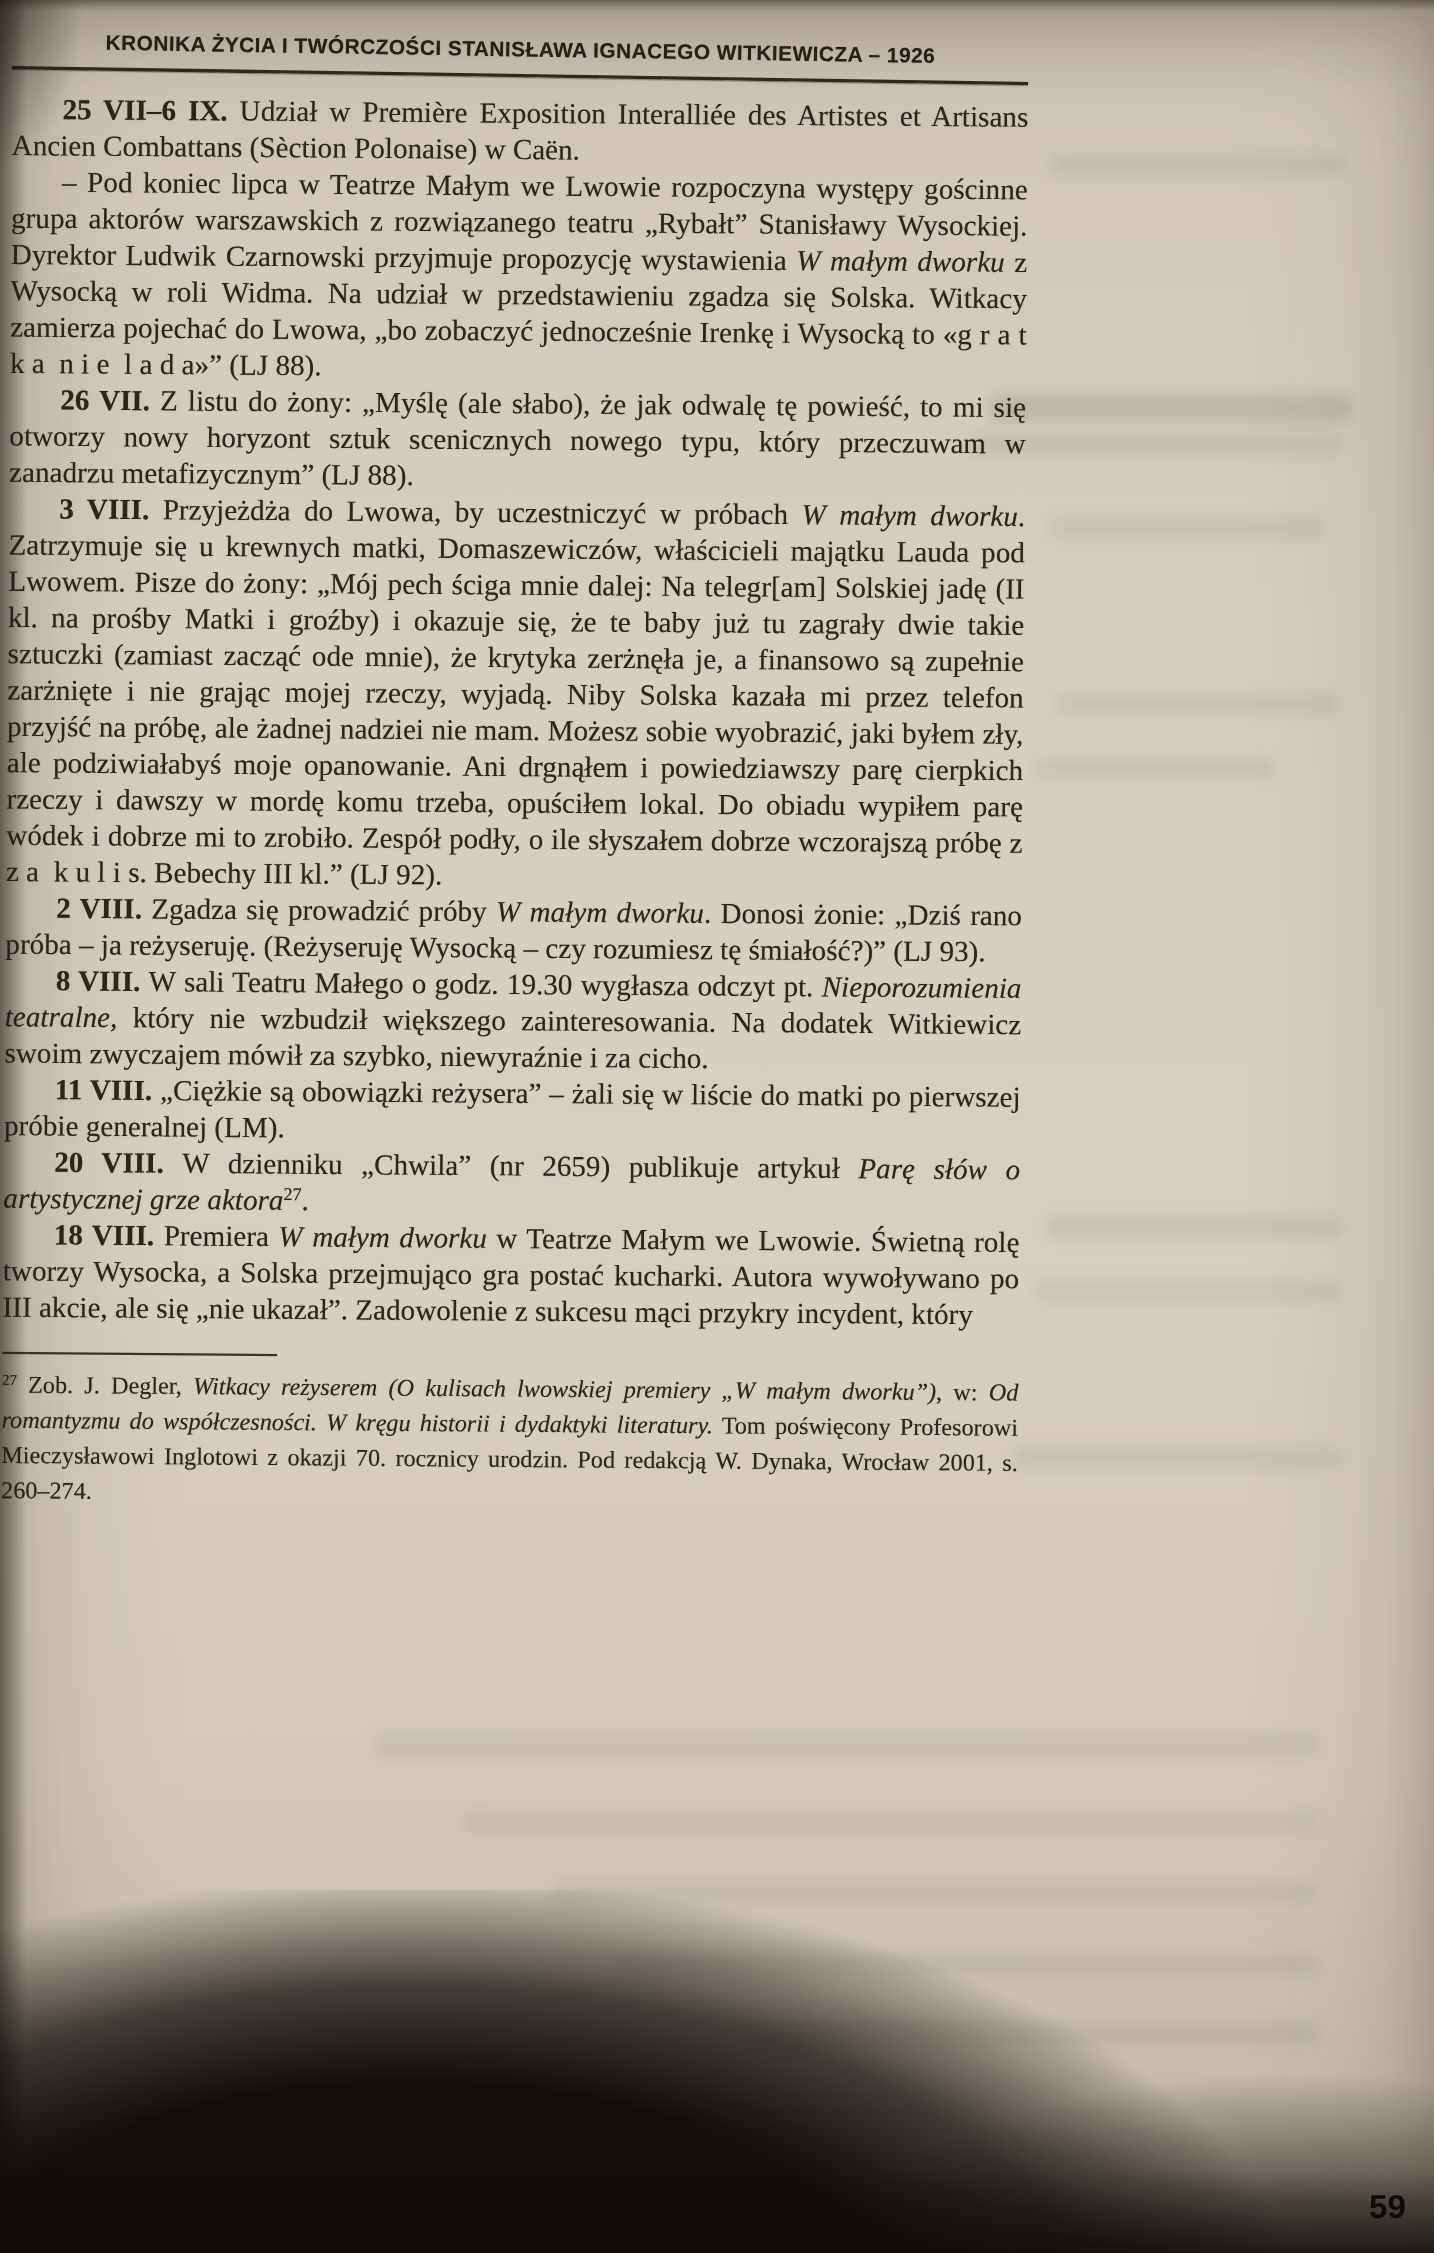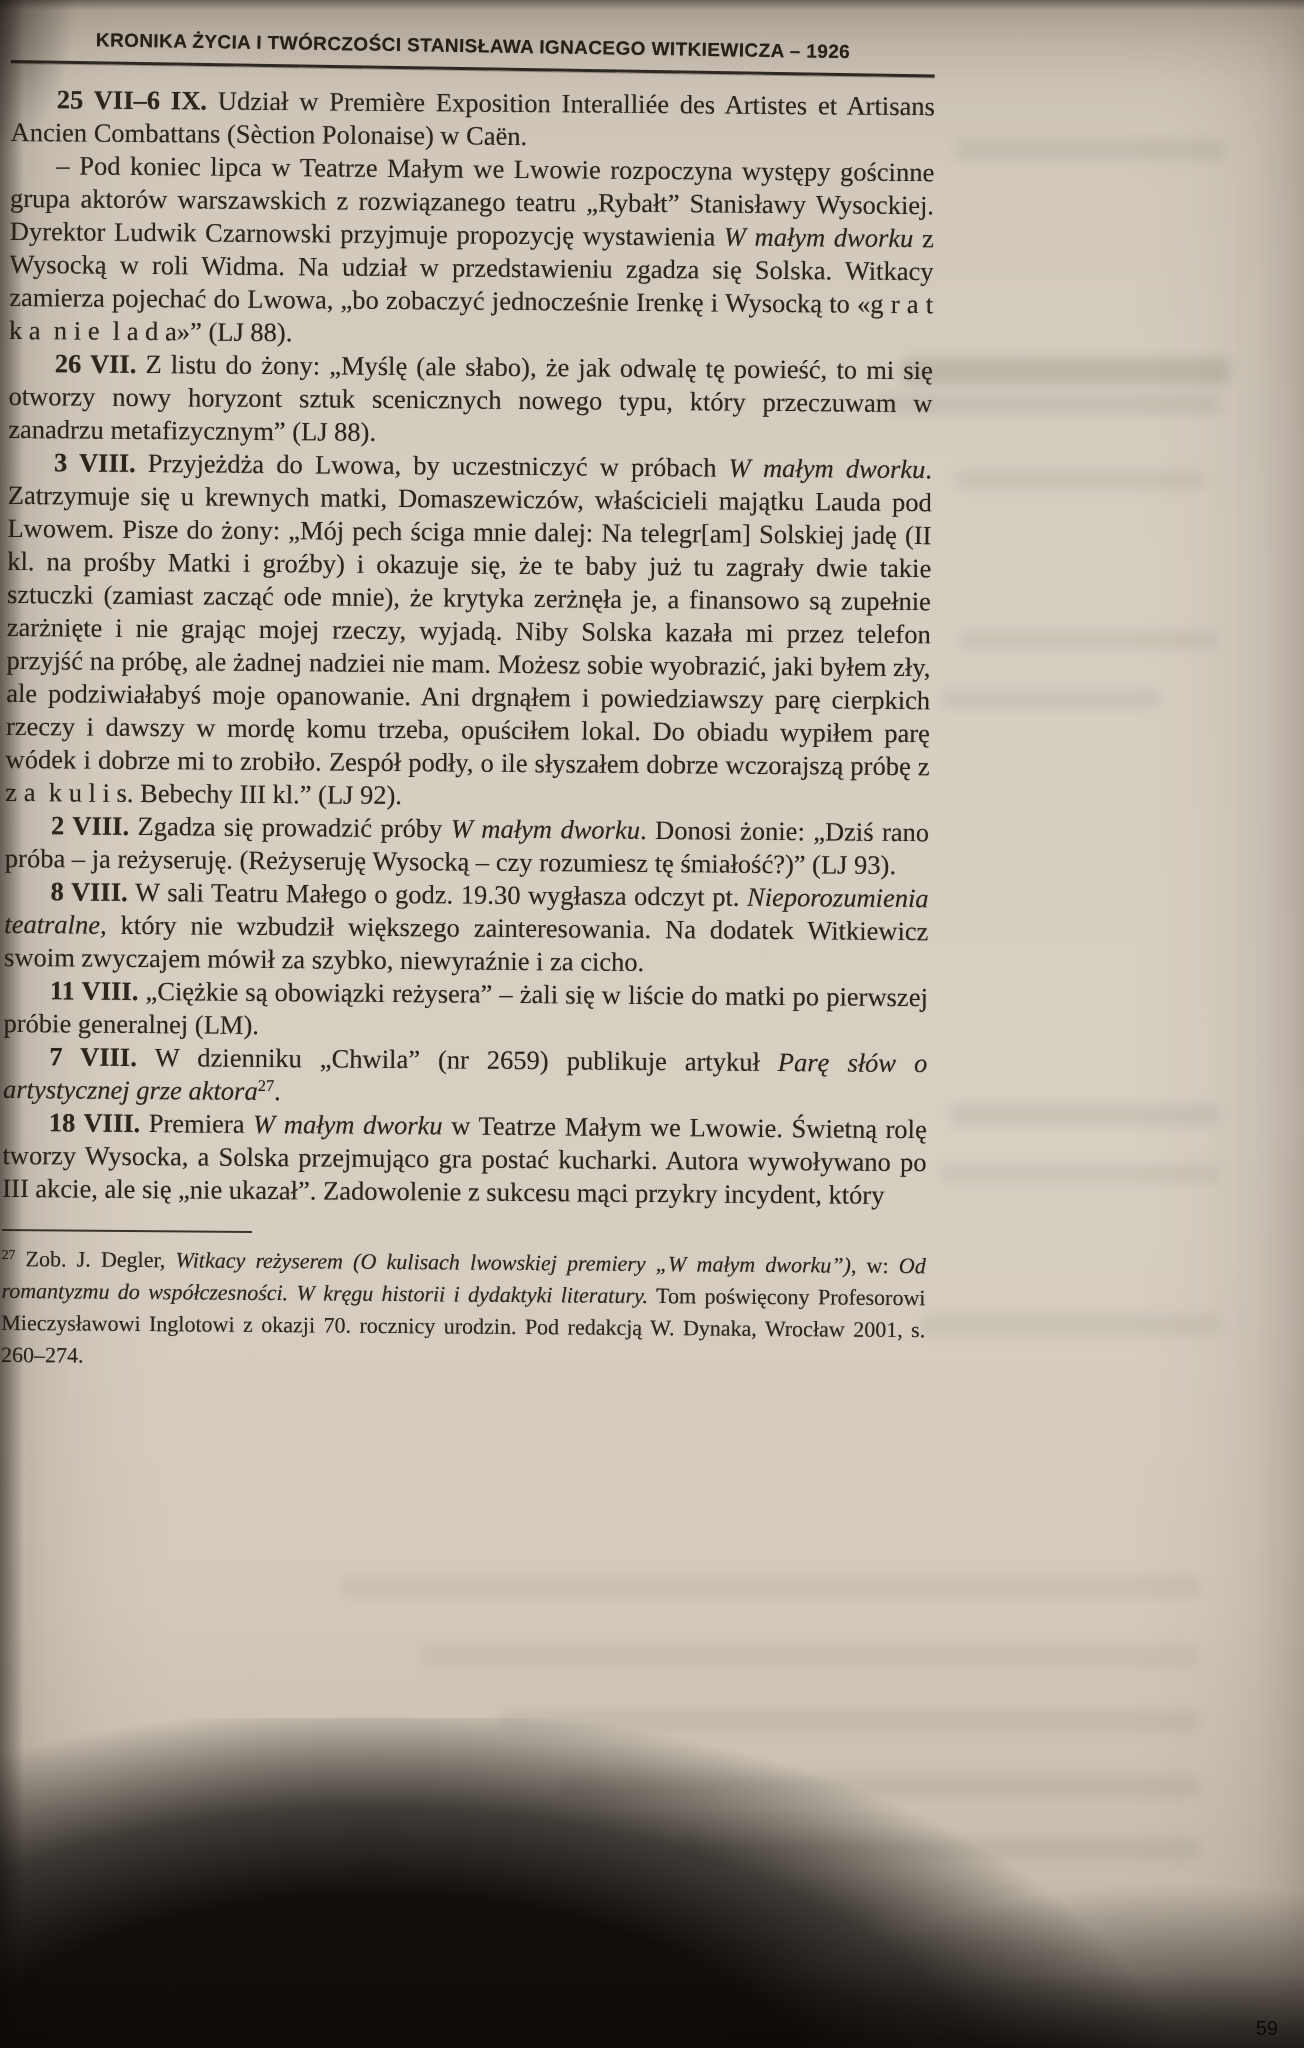--- a/index.html
+++ b/index.html
@@ -29,22 +29,22 @@
   .top-edge{left:0;top:0;right:0;height:10px;
     background:linear-gradient(180deg,rgba(25,20,15,.4),rgba(25,20,15,0));}
   .corner-tl{left:0;top:0;width:90px;height:220px;
     background:radial-gradient(120% 100% at 0% 0%,rgba(20,16,12,.55) 0,rgba(20,16,12,0) 70%);}
   .bottom-shadow{left:-40px;right:-40px;bottom:-30px;height:360px;
     background:
       radial-gradient(75% 150% at 30% 115%, rgba(12,9,7,.97) 44%, rgba(12,9,7,.72) 60%, rgba(12,9,7,0) 79%),
       radial-gradient(55% 120% at 88% 130%, rgba(12,9,7,.6) 38%, rgba(12,9,7,0) 70%),
       linear-gradient(0deg, rgba(12,9,7,.92) 0, rgba(12,9,7,.35) 50px, rgba(12,9,7,0) 105px);}
   .bleed{position:absolute;border-radius:10px;filter:blur(6px);pointer-events:none}
-  .page-number{position:absolute;right:26px;bottom:8px;z-index:30;
-    font-family:"Liberation Sans",sans-serif;font-weight:normal;font-size:20px;color:#0e0c0a}
+  .page-number{position:absolute;right:26px;bottom:24px;z-index:30;
+    font-family:"Liberation Sans",sans-serif;font-weight:bold;font-size:30px;color:#0e0c0a}
 </style>
 </head>
 <body>
 
 <div class="paper">
 
   <div class="bleed" style="left:955px;top:140px;width:270px;height:20px;background:rgba(95,98,80,.12)"></div>
   <div class="bleed" style="left:900px;top:358px;width:330px;height:26px;background:rgba(80,86,68,.18)"></div>
   <div class="bleed" style="left:880px;top:394px;width:340px;height:20px;background:rgba(90,94,76,.12)"></div>
   <div class="bleed" style="left:955px;top:470px;width:250px;height:20px;background:rgba(95,98,80,.10)"></div>
@@ -66,21 +66,21 @@
     </div>
     <div class="body-rot">
       <div class="paragraphs">
           <p><span class="b">25 VII–6 IX. </span><span>Udział w Première Exposition Interalliée des Artistes et Artisans Ancien Combattans (Sèction Polonaise) w Caën.</span></p>
           <p><span>– Pod koniec lipca w Teatrze Małym we Lwowie rozpoczyna występy gościnne grupa aktorów warszawskich z rozwiązanego teatru „Rybałt” Stanisławy Wysockiej. Dyrektor Ludwik Czarnowski przyjmuje propozycję wystawienia </span><span class="i">W małym dworku</span><span> z Wysocką w roli Widma. Na udział w przedstawieniu zgadza się Solska. Witkacy zamierza pojechać do Lwowa, „bo zobaczyć jednocześnie Irenkę i Wysocką to «g r a t k a n i e l a d a»” (LJ 88).</span></p>
           <p><span class="b">26 VII. </span><span>Z listu do żony: „Myślę (ale słabo), że jak odwalę tę powieść, to mi się otworzy nowy horyzont sztuk scenicznych nowego typu, który przeczuwam w zanadrzu metafizycznym” (LJ 88).</span></p>
           <p><span class="b">3 VIII. </span><span>Przyjeżdża do Lwowa, by uczestniczyć w próbach </span><span class="i">W małym dworku</span><span>. Zatrzymuje się u krewnych matki, Domaszewiczów, właścicieli majątku Lauda pod Lwowem. Pisze do żony: „Mój pech ściga mnie dalej: Na telegr[am] Solskiej jadę (II kl. na prośby Matki i groźby) i okazuje się, że te baby już tu zagrały dwie takie sztuczki (zamiast zacząć ode mnie), że krytyka zerżnęła je, a finansowo są zupełnie zarżnięte i nie grając mojej rzeczy, wyjadą. Niby Solska kazała mi przez telefon przyjść na próbę, ale żadnej nadziei nie mam. Możesz sobie wyobrazić, jaki byłem zły, ale podziwiałabyś moje opanowanie. Ani drgnąłem i powiedziawszy parę cierpkich rzeczy i dawszy w mordę komu trzeba, opuściłem lokal. Do obiadu wypiłem parę wódek i dobrze mi to zrobiło. Zespół podły, o ile słyszałem dobrze wczorajszą próbę z z a k u l i s. Bebechy III kl.” (LJ 92).</span></p>
           <p><span class="b">2 VIII. </span><span>Zgadza się prowadzić próby </span><span class="i">W małym dworku</span><span>. Donosi żonie: „Dziś rano próba – ja reżyseruję. (Reżyseruję Wysocką – czy rozumiesz tę śmiałość?)” (LJ 93).</span></p>
           <p><span class="b">8 VIII. </span><span>W sali Teatru Małego o godz. 19.30 wygłasza odczyt pt. </span><span class="i">Nieporozumienia teatralne,</span><span> który nie wzbudził większego zainteresowania. Na dodatek Witkiewicz swoim zwyczajem mówił za szybko, niewyraźnie i za cicho.</span></p>
           <p><span class="b">11 VIII. </span><span>„Ciężkie są obowiązki reżysera” – żali się w liście do matki po pierwszej próbie generalnej (LM).</span></p>
-          <p><span class="b">7 VIII. </span><span>W dzienniku „Chwila” (nr 2659) publikuje artykuł </span><span class="i">Parę słów o artystycznej grze aktora</span><sup>27</sup><span>.</span></p>
+          <p><span class="b">20 VIII. </span><span>W dzienniku „Chwila” (nr 2659) publikuje artykuł </span><span class="i">Parę słów o artystycznej grze aktora</span><sup>27</sup><span>.</span></p>
           <p><span class="b">18 VIII. </span><span>Premiera </span><span class="i">W małym dworku</span><span> w Teatrze Małym we Lwowie. Świetną rolę tworzy Wysocka, a Solska przejmująco gra postać kucharki. Autora wywoływano po III akcie, ale się „nie ukazał”. Zadowolenie z sukcesu mąci przykry incydent, który</span></p>
         </div>
       <div class="footnote-sep"></div>
       <div class="footnote"><sup>27</sup><span> Zob. J. Degler, </span><span class="i">Witkacy reżyserem (O kulisach lwowskiej premiery „W małym dworku”)</span><span>, w: </span><span class="i">Od romantyzmu do współczesności. W kręgu historii i dydaktyki literatury.</span><span> Tom poświęcony Profesorowi Mieczysławowi Inglotowi z okazji 70. rocznicy urodzin. Pod redakcją W. Dynaka, Wrocław 2001, s. 260–274.</span></div>
     </div>
   </div>
 
   <div class="shadow left-edge"></div>
   <div class="shadow top-edge"></div>
   <div class="shadow corner-tl"></div>

